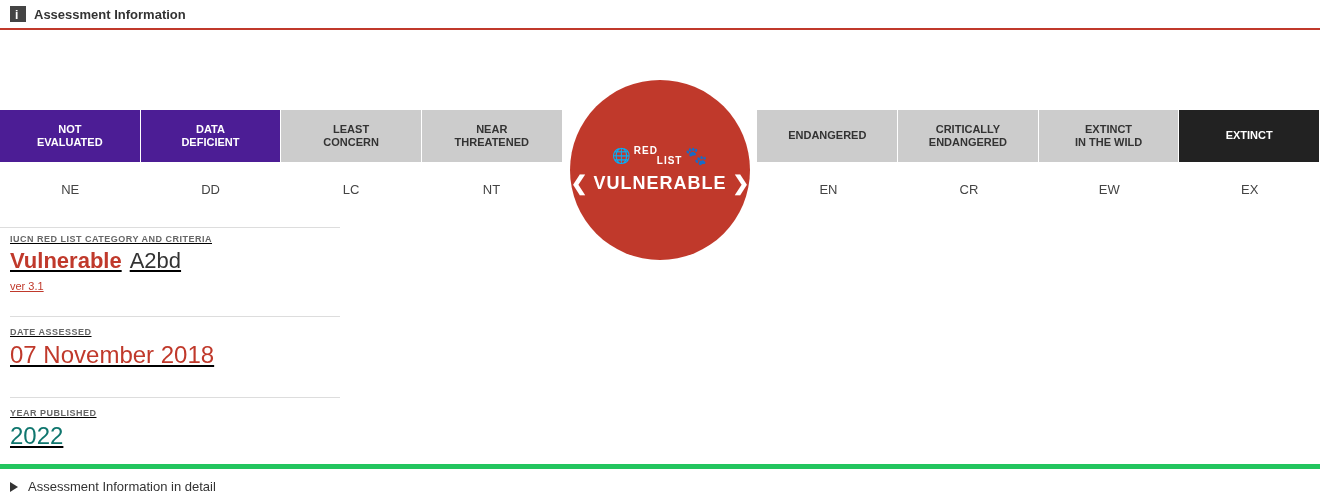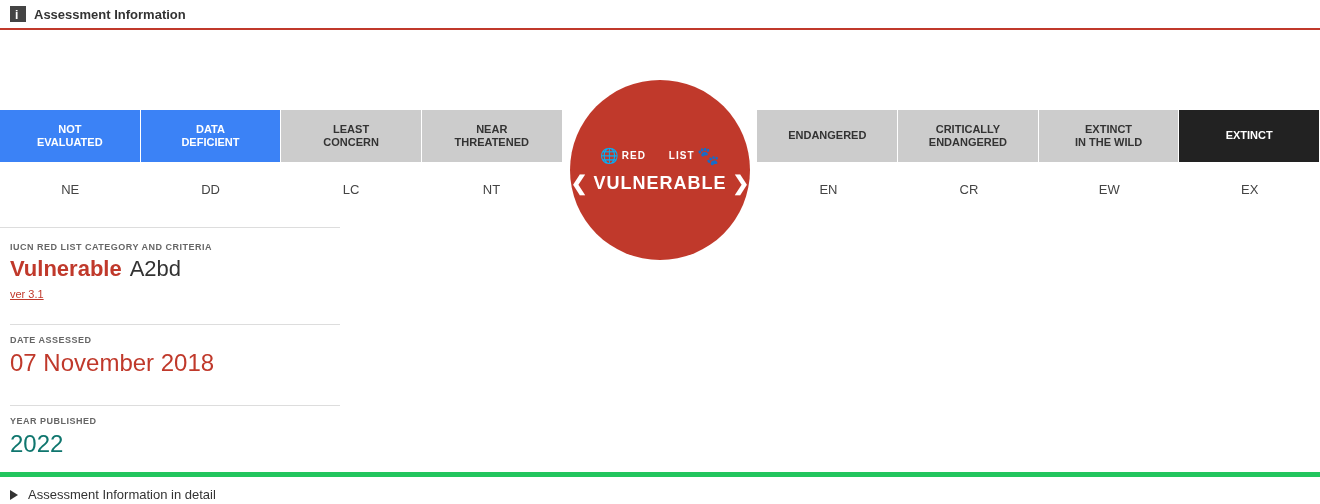--- a/index.html
+++ b/index.html
@@ -55,21 +55,21 @@
       text-align: center;
       font-size: 11px;
       font-weight: bold;
       color: #555;
       border-right: 1px solid #fff;
       padding: 4px 2px;
       line-height: 1.2;
     }
 
     .scale-item.gray-dark {
-      background: #3b82f6;
+      background: #4c1d95;
       color: #fff;
     }
     .scale-item.gray-light {
       background: #ccc;
       color: #333;
     }
     .scale-item.active-vulnerable {
       background: #c0392b;
       color: #fff;
       font-size: 18px;
@@ -253,21 +253,21 @@
 
 <div class="scale-section">
   <div class="scale-wrapper">
 
     <div style="position:relative; width:100%; height:0;">
       <div class="vulnerable-circle">
 
         <div class="red-list-logo">
           <div class="red-list-icon-row">
             <span style="font-size:15px; color:#fff;">🌐</span>
-            <div style="display:flex; flex-direction:row; line-height:1;align-items:flex-end;">
+            <div style="display:flex; flex-direction:column; line-height:1;">
               <span style="font-size:10px; color:#fff; font-weight:bold; letter-spacing:1px;">RED</span>
               <span style="font-size:10px; color:#fff; font-weight:bold; letter-spacing:1px;margin-left:23px;">LIST</span>
             </div>
             <span style="font-size:18px;">🐾</span>
           </div>
         </div>
 
         <div class="vulnerable-text-row">
           <span class="chevron">❮</span>
           <span class="vulnerable-label">VULNERABLE</span>
@@ -324,21 +324,21 @@
         <div class="scale-code-item vu-code">VU</div>
         <div class="scale-code-item">EN</div>
         <div class="scale-code-item">CR</div>
         <div class="scale-code-item">EW</div>
         <div class="scale-code-item">EX</div>
       </div>
     </div>
   </div>
 </div>
 
-<div style="border-top: 1px solid #ddd; padding-top: 14px; padding-left: 10px; max-width: 340px;">
+<div style="border-top: 1px solid #ddd; padding-top: 6px; padding-left: 10px; max-width: 340px; text-decoration: underline;">
 
   <div class="info-label">IUCN RED LIST CATEGORY AND CRITERIA</div>
   <div class="info-value-row">
     <span class="info-value-bold">Vulnerable</span>
     <span class="info-value-normal">A2bd</span>
   </div>
 
   <span class="version-link">ver 3.1</span>
 
   <hr class="divider">

